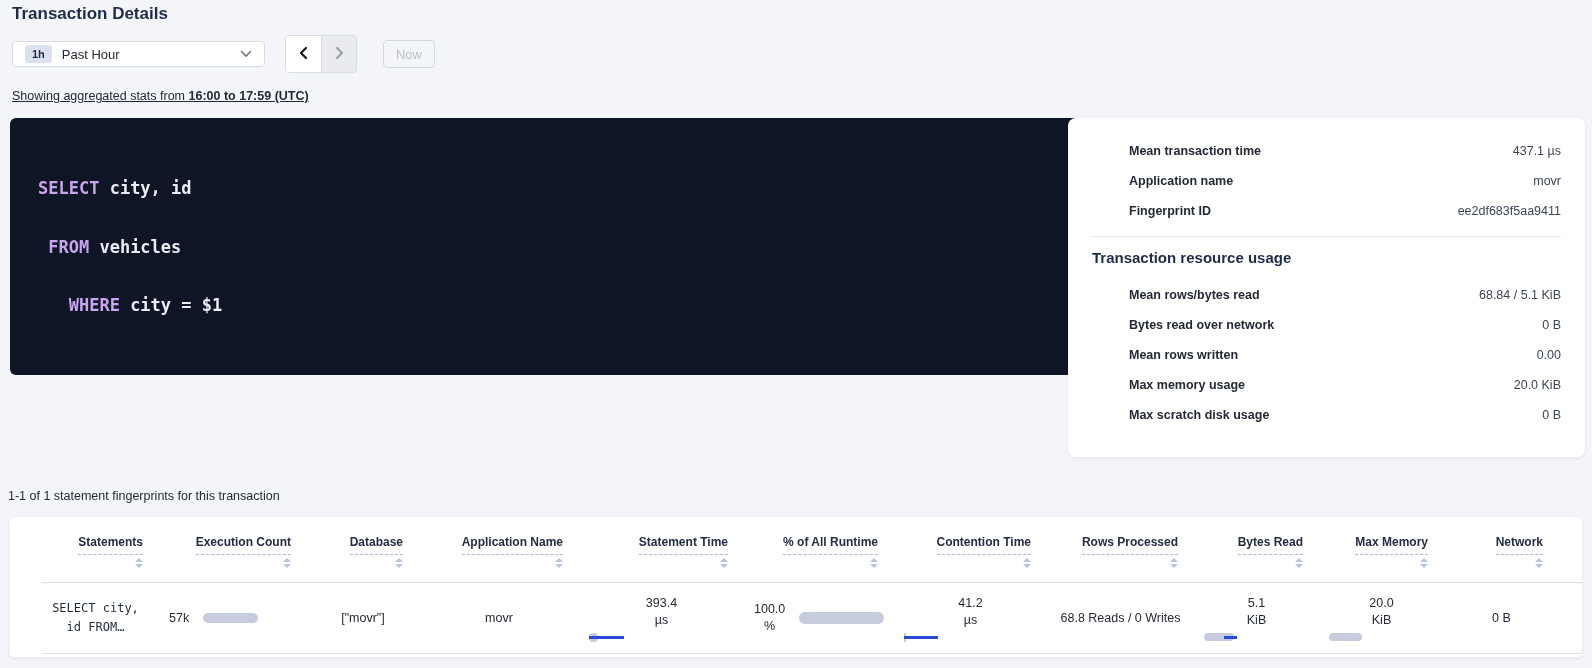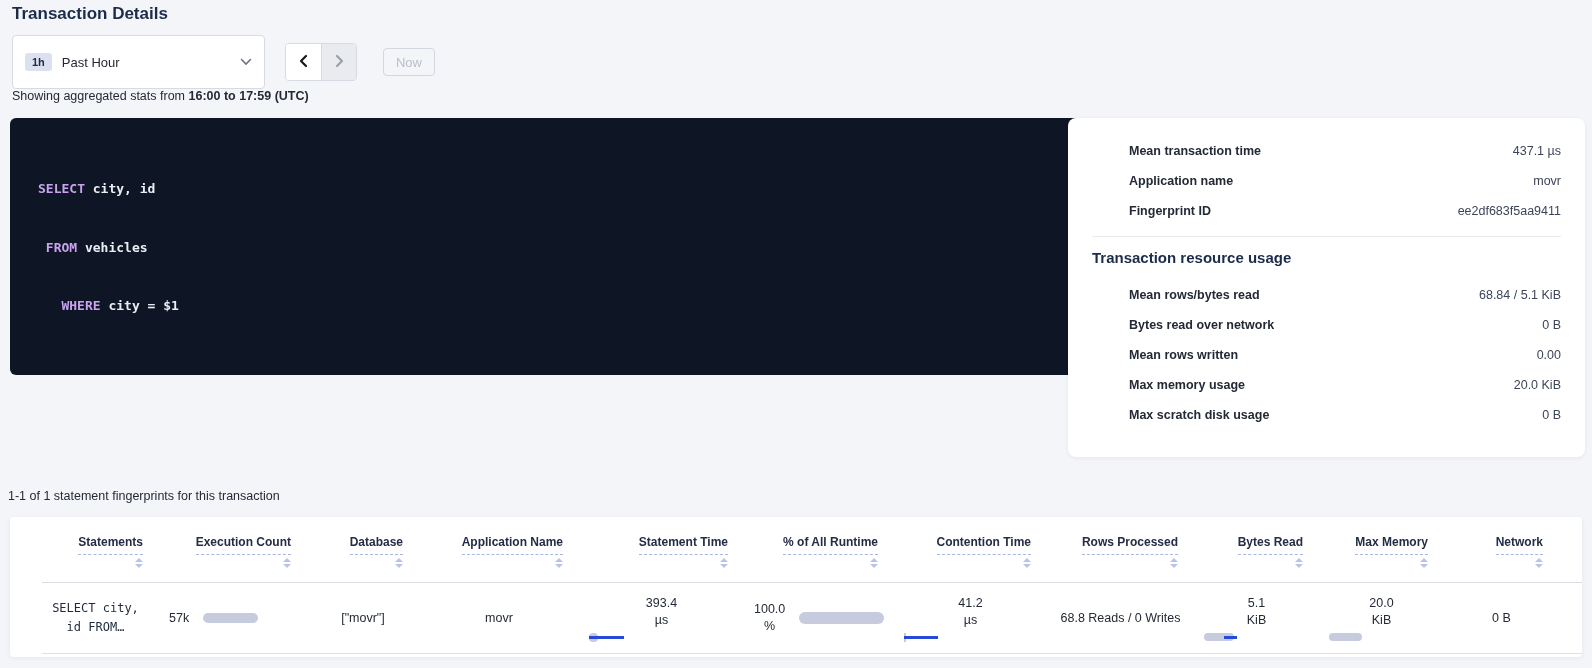--- a/index.html
+++ b/index.html
@@ -13,21 +13,21 @@
   
   .page-title {
     position:absolute; left:12px; top:4px;
     font-size:17px; font-weight:bold; color:#1b2b4a;
   }
   .controls {
     position:absolute; left:12px; top:35px;
     display:flex; align-items:center;
   }
   .range-select {
-    width:253px; height:54px; background:#fff;
+    width:253px; height:26px; background:#fff;
     border:1px solid #d6dbe3; border-radius:4px;
     display:flex; align-items:center; padding:0 12px; gap:10px;
     cursor:pointer;
   }
   .range-badge {
     background:#dce1ef; color:#1b2b4a; font-weight:bold;
     font-size:11px; padding:3px 7px; border-radius:3px;
   }
   .range-label { font-size:13px; color:#242a35; flex:1; }
   .caret-down { color:#6b7280; font-size:11px; }
@@ -42,30 +42,30 @@
   }
   .arrow-btn + .arrow-btn { border-left:1px solid #d6dbe3; }
   .arrow-btn.disabled { background:#e9ebef; cursor:default; }
   .now-btn {
     margin-left:26px; width:52px; height:28px;
     background:transparent; border:1px solid #d3d7df; border-radius:4px;
     color:#b9bfc9; font-size:13px; cursor:default;
   }
   .showing-note {
     position:absolute; left:12px; top:89px;
-    font-size:12.5px; color:#242a35;
+    font-size:12.5px; color:#242a35;text-decoration:underline;
   }
   .showing-note b { font-weight:bold; }
   
   .sql-card {
     position:absolute; left:10px; top:118px; width:1124px; height:257px;
     background:#0e1524; border-radius:6px;
     padding:22px 28px;
     font-family:"DejaVu Sans Mono", monospace;
-    font-size:13px; font-weight:bold; line-height:19.5px;
+    font-size:17px; font-weight:bold; line-height:19.5px;
     color:#e9edf4; white-space:pre;
   }
   .sql-kw { color:#c9a3ef; }
   .sql-line.ind1 { padding-left:1ch; }
   .sql-line.ind3 { padding-left:3ch; }
   
   .summary-card {
     position:absolute; left:1068px; top:118px; width:517px; height:339px;
     background:#fff; border-radius:8px;
     box-shadow:0 1px 4px rgba(28,44,76,0.07);

